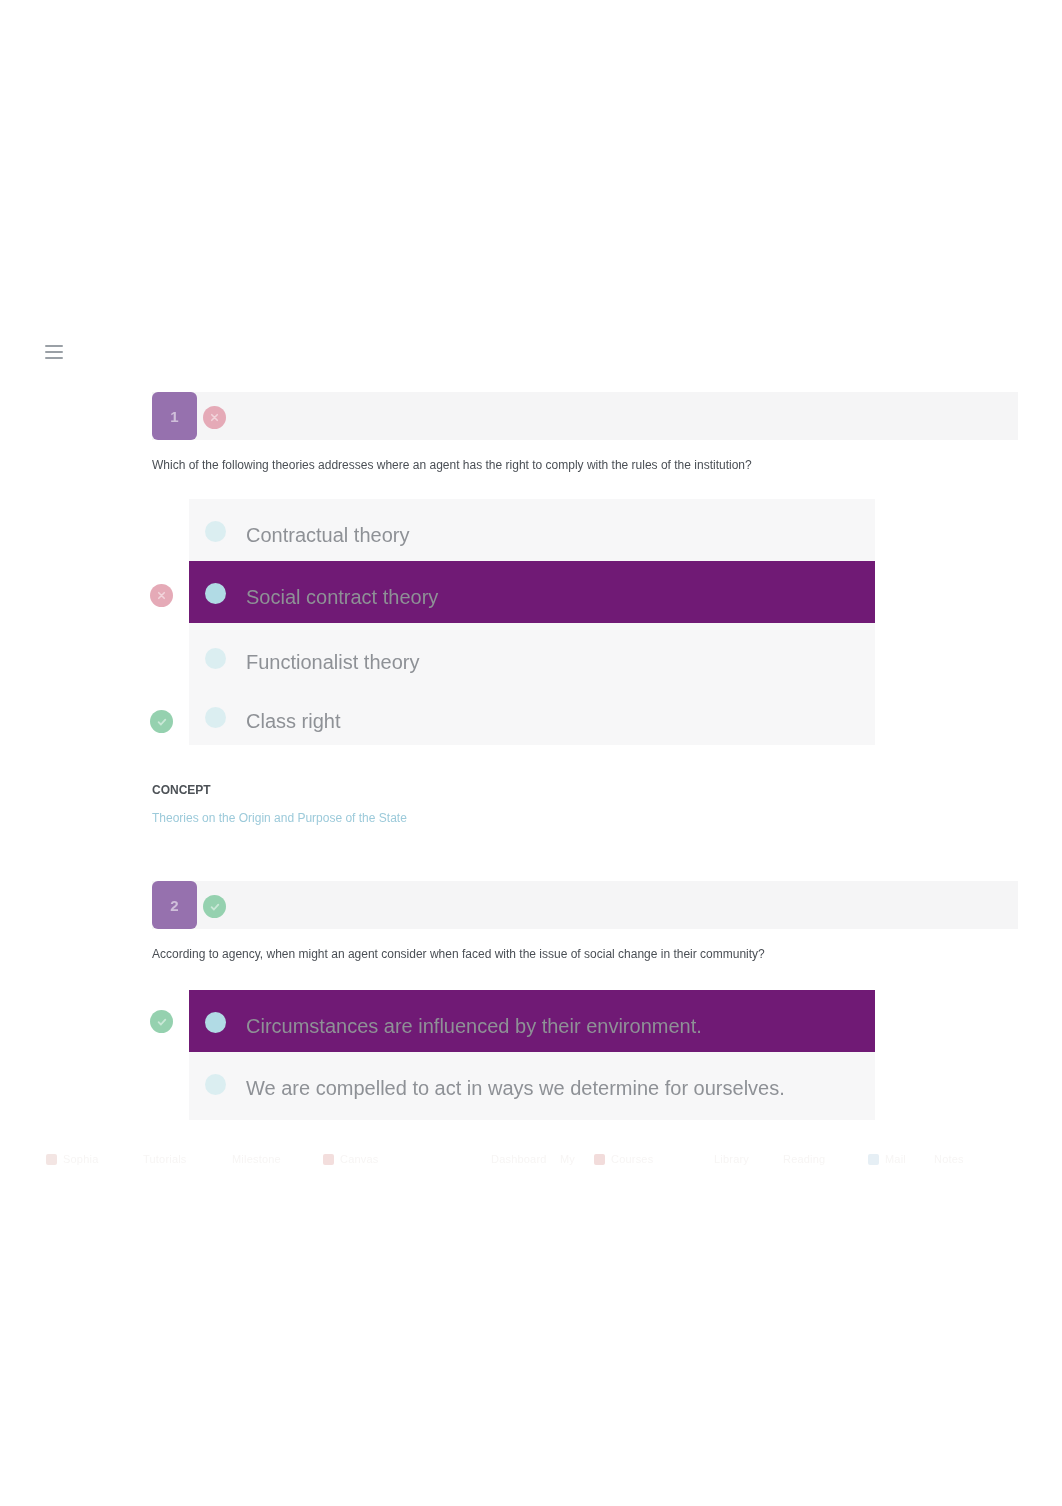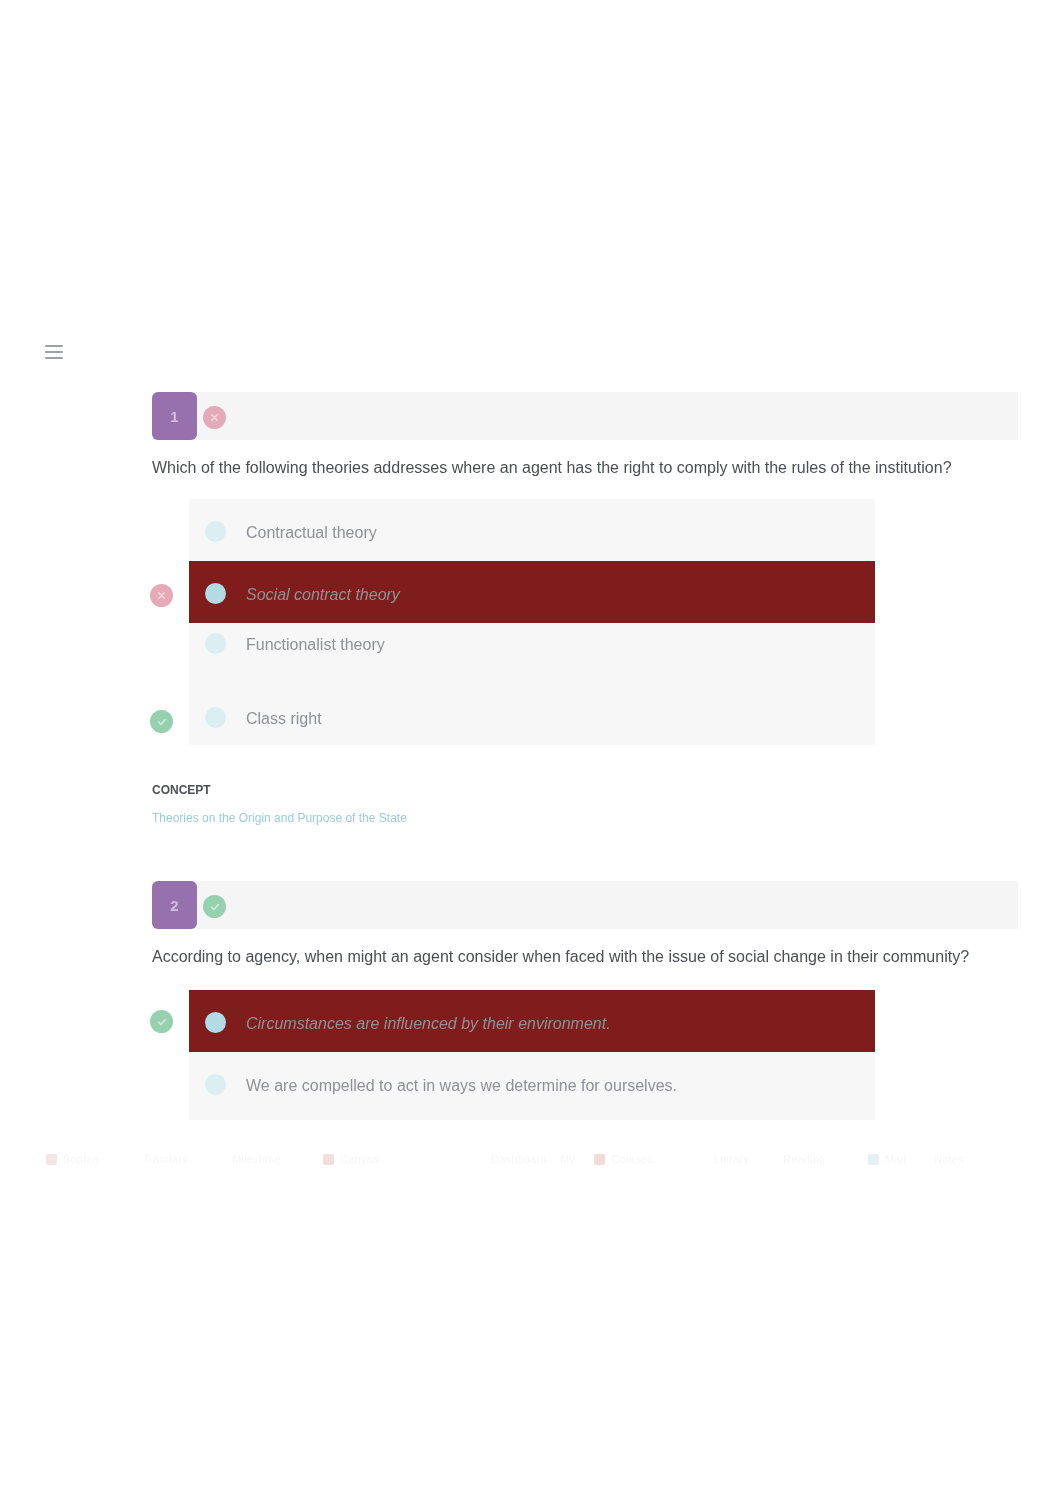--- a/index.html
+++ b/index.html
@@ -15,29 +15,29 @@
 
 .qblock{position:absolute;left:0;width:1062px;}
 .qhead{position:absolute;left:152px;width:866px;height:48px;background:#f5f5f6;}
 .qnum{position:absolute;left:152px;top:0;width:45px;height:48px;background:#9671ae;border-radius:6px;color:rgba(255,255,255,.55);font-size:15px;font-weight:700;display:flex;align-items:center;justify-content:center;}
 .mark{position:absolute;width:23px;height:23px;border-radius:50%;display:flex;align-items:center;justify-content:center;}
 .mark svg{display:block;}
 .mark.wrong{background:#e5aab7;}
 .mark.right{background:#95d1af;}
 .head-mark{left:203px;top:14px;}
 .side-mark{left:150px;}
-.qtext{position:absolute;left:152px;width:880px;font-size:16px;color:#4a4f55;line-height:1.4;}
+.qtext{position:absolute;left:152px;width:880px;font-size:12px;color:#4a4f55;line-height:1.4;}
 
 
 .panel{position:absolute;left:189px;width:686px;background:#f7f7f8;}
 .opt{position:absolute;left:0;width:686px;height:62px;}
-.opt.sel{background:#7f1d1d;font-style:italic;}
+.opt.sel{background:#701a75;}
 .radio{position:absolute;left:16px;top:22px;width:21px;height:21px;border-radius:50%;background:#dbeef1;}
 .opt.sel .radio{background:#b1dbe5;}
-.otext{position:absolute;left:57px;top:25px;font-size:16px;color:#8e9196;white-space:nowrap;}
+.otext{position:absolute;left:57px;top:25px;font-size:20px;color:#8e9196;white-space:nowrap;}
 
 
 .concept-label{position:absolute;left:152px;font-size:12px;font-weight:700;color:#4c5156;}
 .concept-link{position:absolute;left:152px;font-size:12px;color:#9ccada;text-decoration:none;}
 
 
 .bookmarks{position:absolute;left:0;top:1146px;width:1062px;height:26px;}
 .bm{position:absolute;top:0;display:flex;align-items:center;height:26px;}
 .bm .fav{width:11px;height:11px;border-radius:2px;margin-right:6px;flex:none;opacity:.38;}
 .bm .lbl{font-size:11px;color:#f7f5f4;white-space:nowrap;letter-spacing:.2px;}
@@ -65,21 +65,21 @@
 
     <div class="panel" style="top:107px;height:246px;">
       <div class="opt" style="top:0;">
         <div class="radio"></div>
         <div class="otext">Contractual theory</div>
       </div>
       <div class="opt sel" style="top:62px;">
         <div class="radio"></div>
         <div class="otext">Social contract theory</div>
       </div>
-      <div class="opt" style="top:112px;">
+      <div class="opt" style="top:127px;">
         <div class="radio"></div>
         <div class="otext">Functionalist theory</div>
       </div>
       <div class="opt" style="top:186px;">
         <div class="radio"></div>
         <div class="otext">Class right</div>
       </div>
     </div>
 
     <div class="mark wrong side-mark" style="top:192px;">

